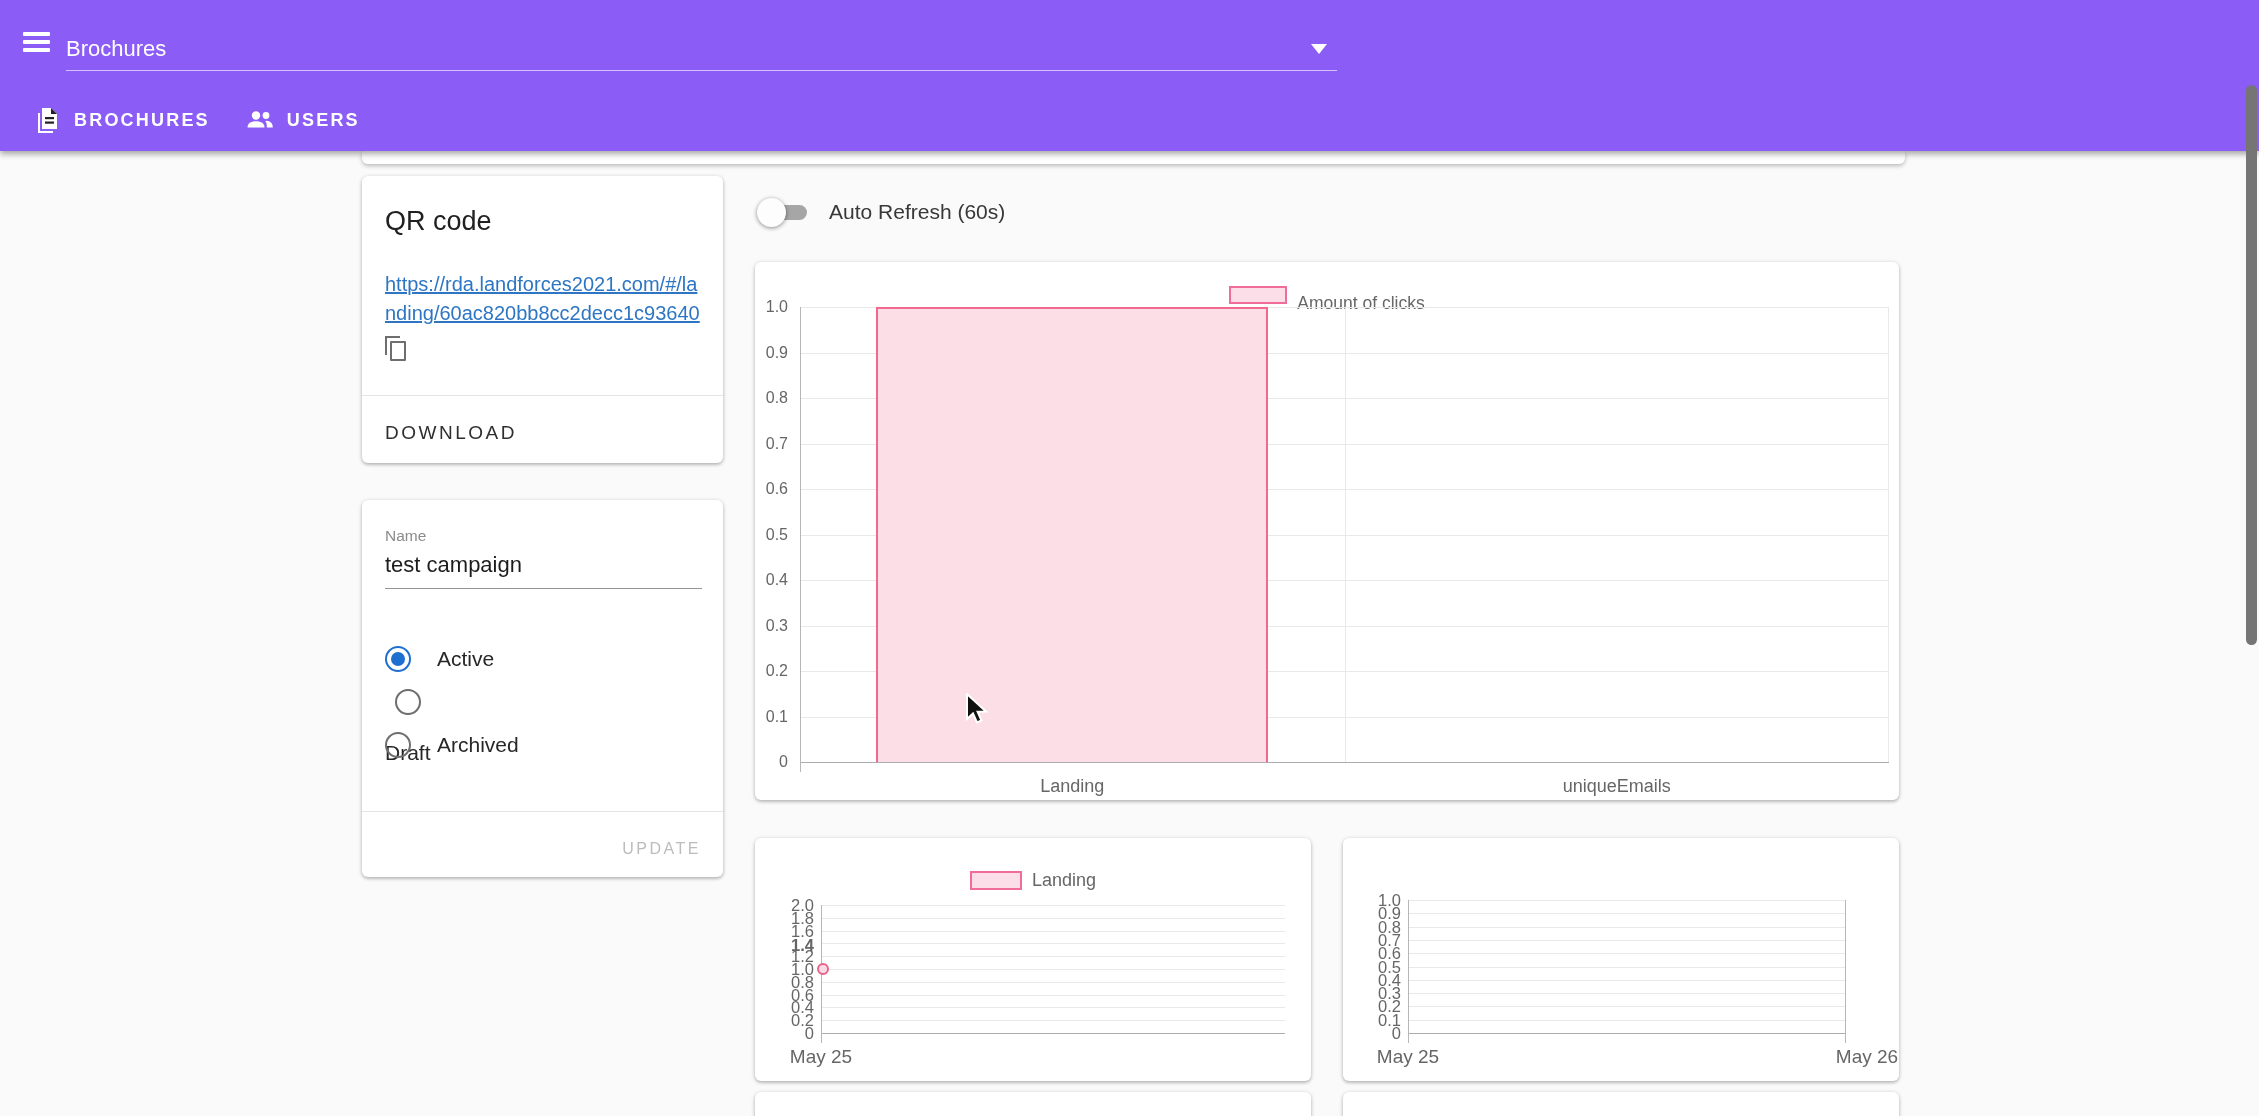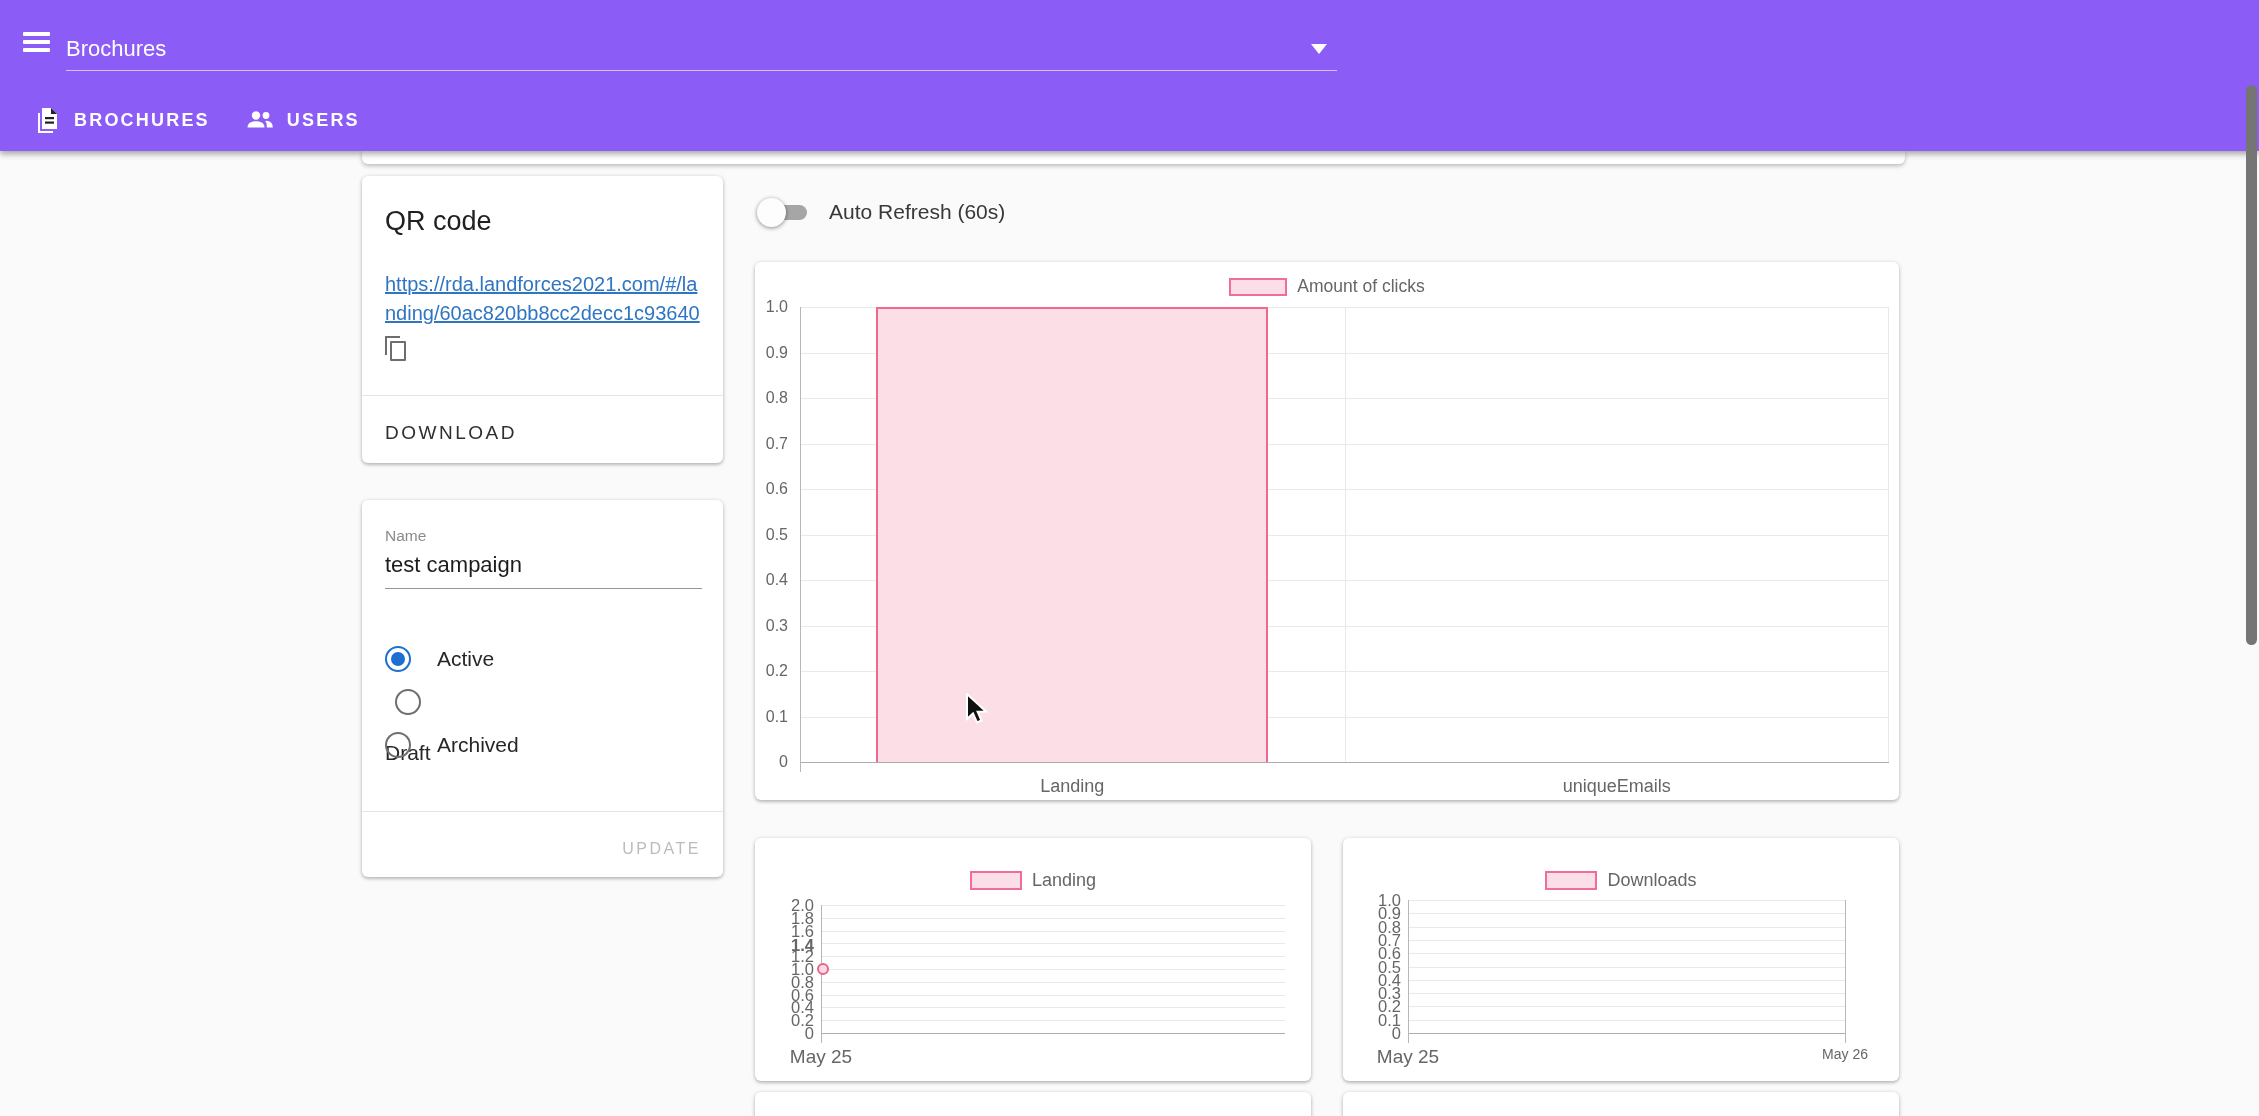--- a/index.html
+++ b/index.html
@@ -69,21 +69,21 @@
   .chart-main-card{left:755px;top:262px;width:1144px;height:538px;}
   .chart-small-left{left:755px;top:838px;width:556px;height:243px;}
   .chart-small-right{left:1343px;top:838px;width:556px;height:243px;}
   .partial-card{border-radius:6px 6px 0 0;height:40px;}
   .partial-left{left:755px;top:1092px;width:556px;}
   .partial-right{left:1343px;top:1092px;width:556px;}
 
   .legend{position:absolute;display:flex;align-items:center;justify-content:center;width:100%;}
   .legend .lbox{border:2px solid #ef6d96;background:#fbdee8;}
   .legend .ltext{color:#666;margin-left:10px;}
-  .legend-main{top:276px;} .legend-main .lbox{width:54px;height:14px;} .legend-main .ltext{font-size:17.5px;}
+  .legend-main{top:276px;} .legend-main .lbox{width:54px;height:14px;} .legend-main .ltext{font-size:17.5px;margin-top:17px;}
   .legend-small{top:870px;} .legend-small .lbox{width:48px;height:15px;} .legend-small .ltext{font-size:18px;}
 
   .plot{position:absolute;}
   .grid{position:absolute;left:0;width:100%;height:1px;background:#e9e9e9;}
   .grid.zero{background:#adadad;}
   .vgrid{position:absolute;top:0;width:1px;background:#e9e9e9;}
   .vaxis{position:absolute;top:0;width:1px;background:#b7b7b7;}
   .ytick{position:absolute;right:calc(100% + var(--tickgap,12px));transform:translateY(-50%);
          color:#666;white-space:nowrap;}
   .xlabel{position:absolute;transform:translateX(-50%);color:#666;white-space:nowrap;}
@@ -240,24 +240,20 @@
       <div class="grid" style="top: 115.2px;"></div>
       <div class="ytick" style="top: 115.2px;">0.2</div>
       <div class="grid zero" style="top: 128px;"></div>
       <div class="ytick" style="top: 128px;">0</div>
       <div class="vaxis" style="left: 0px; height: 138px;"></div>
       <div class="point" style="left: 1.856px; top: 64px;"></div>
       <div class="xlabel" style="left: 0px; top: 141px; font-size: 19px;">May 25</div>
     </div>
 
   <section class="card chart-small-right"></section>
-  <div class="legend legend-small" style="left:1343px;width:556px;">
-    <span class="lbox"></span>
-    <span class="ltext">Downloads</span>
-  </div>
   <div class="plot" id="plot-downloads" style="left:1408px;top:900px;width:438px;height:133px;--tickgap:7px;font-size:16.5px;">
       <div class="grid" style="top: 0px;"></div>
       <div class="ytick" style="top: 0px;">1.0</div>
       <div class="grid" style="top: 13.3px;"></div>
       <div class="ytick" style="top: 13.3px;">0.9</div>
       <div class="grid" style="top: 26.6px;"></div>
       <div class="ytick" style="top: 26.6px;">0.8</div>
       <div class="grid" style="top: 39.9px;"></div>
       <div class="ytick" style="top: 39.9px;">0.7</div>
       <div class="grid" style="top: 53.2px;"></div>
@@ -270,21 +266,21 @@
       <div class="ytick" style="top: 93.1px;">0.3</div>
       <div class="grid" style="top: 106.4px;"></div>
       <div class="ytick" style="top: 106.4px;">0.2</div>
       <div class="grid" style="top: 119.7px;"></div>
       <div class="ytick" style="top: 119.7px;">0.1</div>
       <div class="grid zero" style="top: 133px;"></div>
       <div class="ytick" style="top: 133px;">0</div>
       <div class="vaxis" style="left: 0px; height: 143px;"></div>
       <div class="vaxis" style="left: 437px; height: 143px;"></div>
       <div class="xlabel" style="left: 0px; top: 146px; font-size: 19px;">May 25</div>
-      <div class="xlabel" style="left: 437px; top: 146px; font-size: 14px;">May 26</div>
+      <div class="xlabel" style="left: 459px; top: 146px; font-size: 19px;">May 26</div>
     </div>
 
   <section class="card partial-card partial-left"></section>
   <section class="card partial-card partial-right"></section>
 
   <div class="scroll-thumb"></div>
 
   <svg class="cursor" width="26" height="34" viewBox="0 0 26 34">
     <path d="M2 1 L2 26 L8 20.5 L12 29.5 L16.5 27.5 L12.6 18.8 L21 18.6 Z" fill="#111" stroke="#fff" stroke-width="2"></path>
   </svg>

